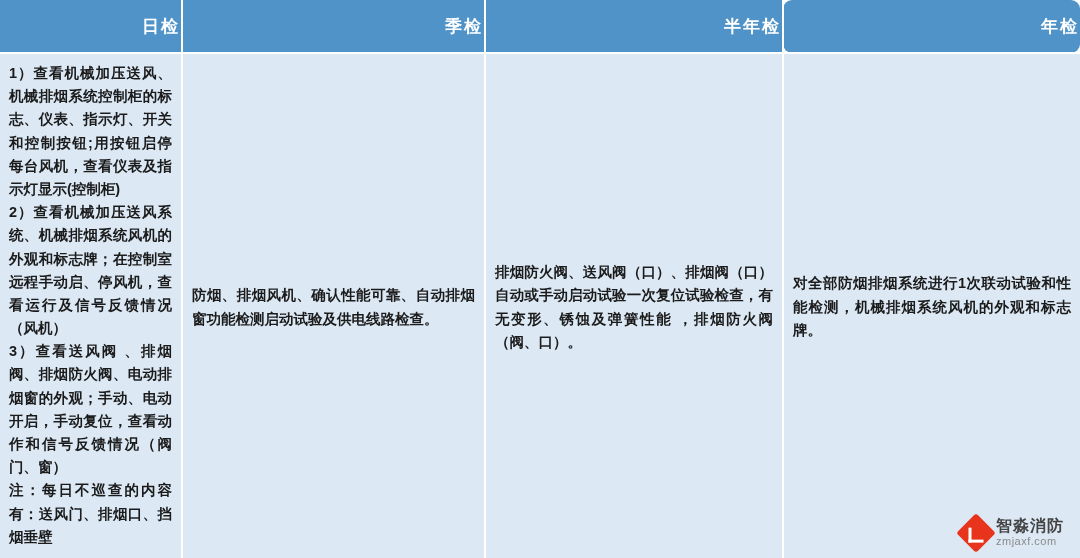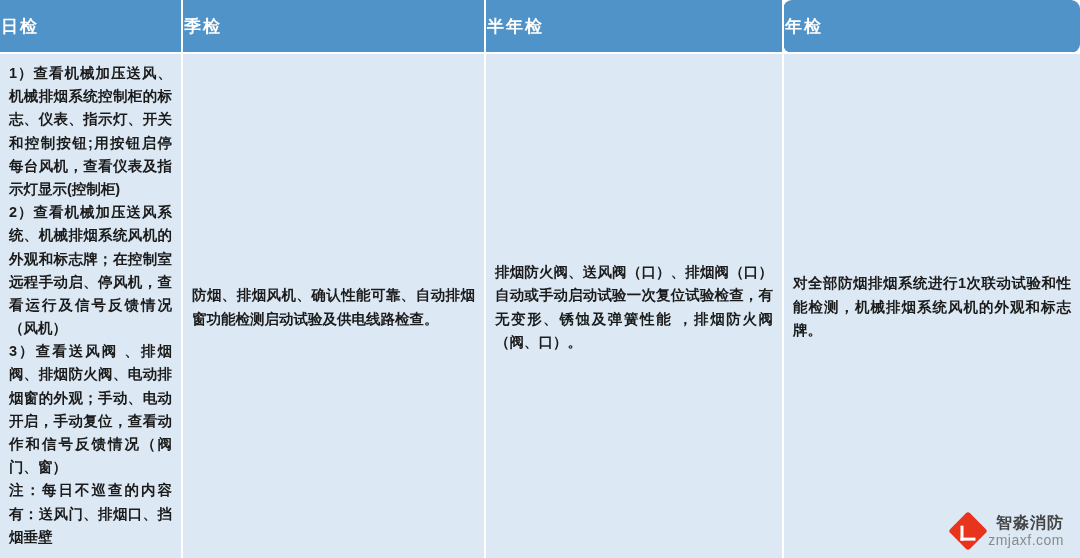--- a/index.html
+++ b/index.html
@@ -32,21 +32,21 @@
 
   thead th {
     background: #4f93c8;
     color: #ffffff;
     font-size: 17px;
     font-weight: bold;
     height: 50px;
     letter-spacing: 2px;
     border-right: 2px solid #ffffff;
     border-bottom: 2px solid #ffffff;
-    text-align: left;
+    text-align: right;
     vertical-align: middle;
   }
   thead th:last-child { border-right: none; border-radius: 9px; }
 
   tbody td {
     background: #dce9f5;
     color: #1b1b1b;
     font-size: 14.5px;
     line-height: 1.62;
     vertical-align: middle;
@@ -106,28 +106,26 @@
   .wm-texts {
     display: flex;
     flex-direction: column;
     line-height: 1.05;
   }
   .wm-title {
     font-size: 16px;
     font-weight: bold;
     color: #444444;
     letter-spacing: 1px;
-    text-align: right;
   }
   .wm-sub {
-    font-size: 14px;
+    font-size: 11px;
     color: #8a8a8a;
     letter-spacing: 0.5px;
     margin-top: 2px;
-    text-align: right;
   }
 </style>
 </head>
 <body>
 
 <div class="sheet">
 
   <table class="insp">
     <colgroup>
       <col class="c0">

